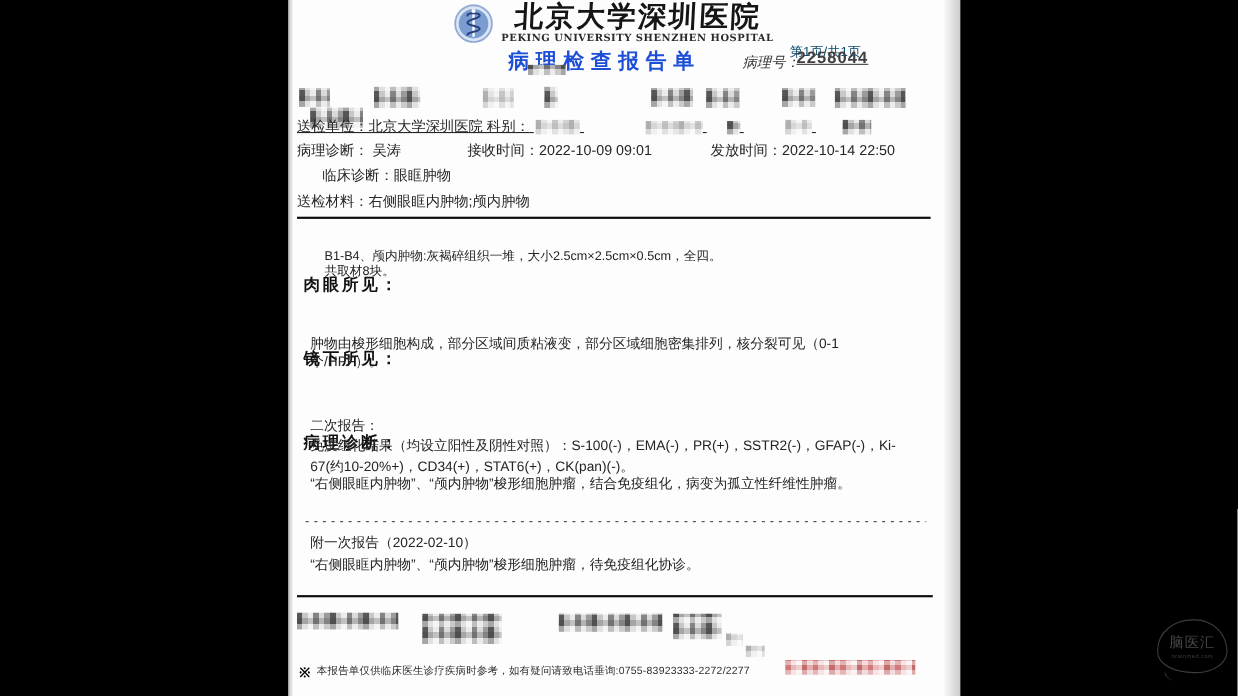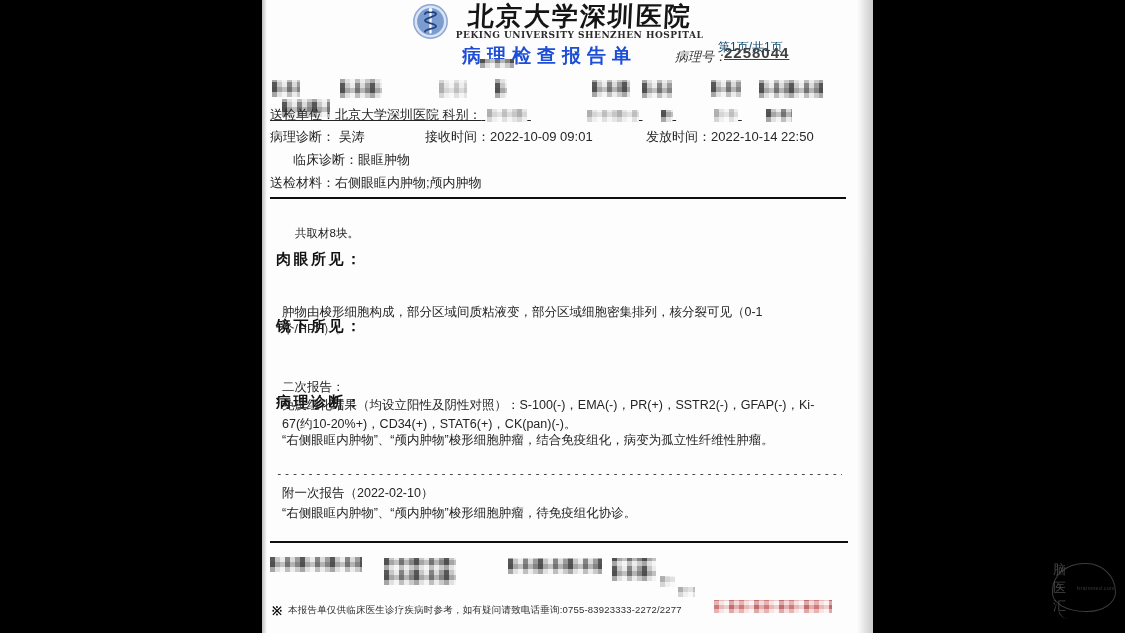--- a/index.html
+++ b/index.html
@@ -59,21 +59,21 @@
   .small-lines{position:absolute;left:33px;font-size:11.5px;line-height:13.5px;color:#242424;white-space:nowrap;}
   .para{position:absolute;left:20px;font-size:12.5px;color:#242424;}
   .dashes{position:absolute;left:14px;width:566px;font-size:11px;letter-spacing:1.2px;white-space:nowrap;overflow:hidden;color:#2b2b2b;font-family:"DejaVu Sans Mono",monospace;}
   .footnote{position:absolute;left:10px;top:602px;font-size:9.5px;color:#2e2e2e;display:flex;align-items:center;gap:6px;}
   .footnote .txt{filter:blur(0.35px);letter-spacing:0.2px;}
   .note-ico{font-size:12px;font-weight:bold;color:#000;filter:blur(0.2px);}
   
   .wm{
     position:absolute;left:1052px;top:563px;width:62px;height:47px;
     border:1.5px solid #3d3d3d;border-radius:52% 48% 46% 54% / 58% 62% 42% 40%;
-    display:flex;flex-direction:row;align-items:center;justify-content:center;color:#474747;
+    display:flex;flex-direction:column;align-items:center;justify-content:center;color:#474747;
   }
   .wm::after{
     content:"";position:absolute;left:6px;bottom:-8px;width:10px;height:9px;
     border-left:1.5px solid #3d3d3d;border-bottom-left-radius:10px;transform:rotate(-12deg);
   }
   .wm-name{font-size:13px;letter-spacing:1px;}
   .wm-dom{font-size:5px;letter-spacing:0.5px;margin-top:1px;color:#3e3e3e;}
 </style>
 </head>
 <body>
@@ -136,20 +136,21 @@
     </div>
 
     <div class="inforow" style="top:174px;">
       <span>送检材料：</span><span>右侧眼眶内肿物;颅内肿物</span>
     </div>
 
     <div class="hr" style="top:197px;width:576px;"></div>
 
     <div class="sect-h" style="top:206px;">肉眼所见：</div>
     <div class="small-lines" style="top:227px;">
+      <div>B1-B4、颅内肿物:灰褐碎组织一堆，大小2.5cm×2.5cm×0.5cm，全四。</div>
       <div>共取材8块。</div>
     </div>
 
     <div class="sect-h" style="top:273px;">镜下所见：</div>
     <div class="para" style="top:304px;width:512px;line-height:16.5px;">肿物由梭形细胞构成，部分区域间质粘液变，部分区域细胞密集排列，核分裂可见（0-1个/HPF）。</div>
 
     <div class="sect-h" style="top:349px;">病理诊断：</div>
     <div class="para" style="top:379px;">二次报告：</div>
     <div class="para" style="top:396px;width:534px;line-height:18.5px;">免疫组化结果（均设立阳性及阴性对照）：S-100(-)，EMA(-)，PR(+)，SSTR2(-)，GFAP(-)，Ki-67(约10-20%+)，CD34(+)，STAT6(+)，CK(pan)(-)。</div>
     <div class="para" style="top:432px;width:540px;line-height:16.5px;">“右侧眼眶内肿物”、“颅内肿物”梭形细胞肿瘤，结合免疫组化，病变为孤立性纤维性肿瘤。</div>

